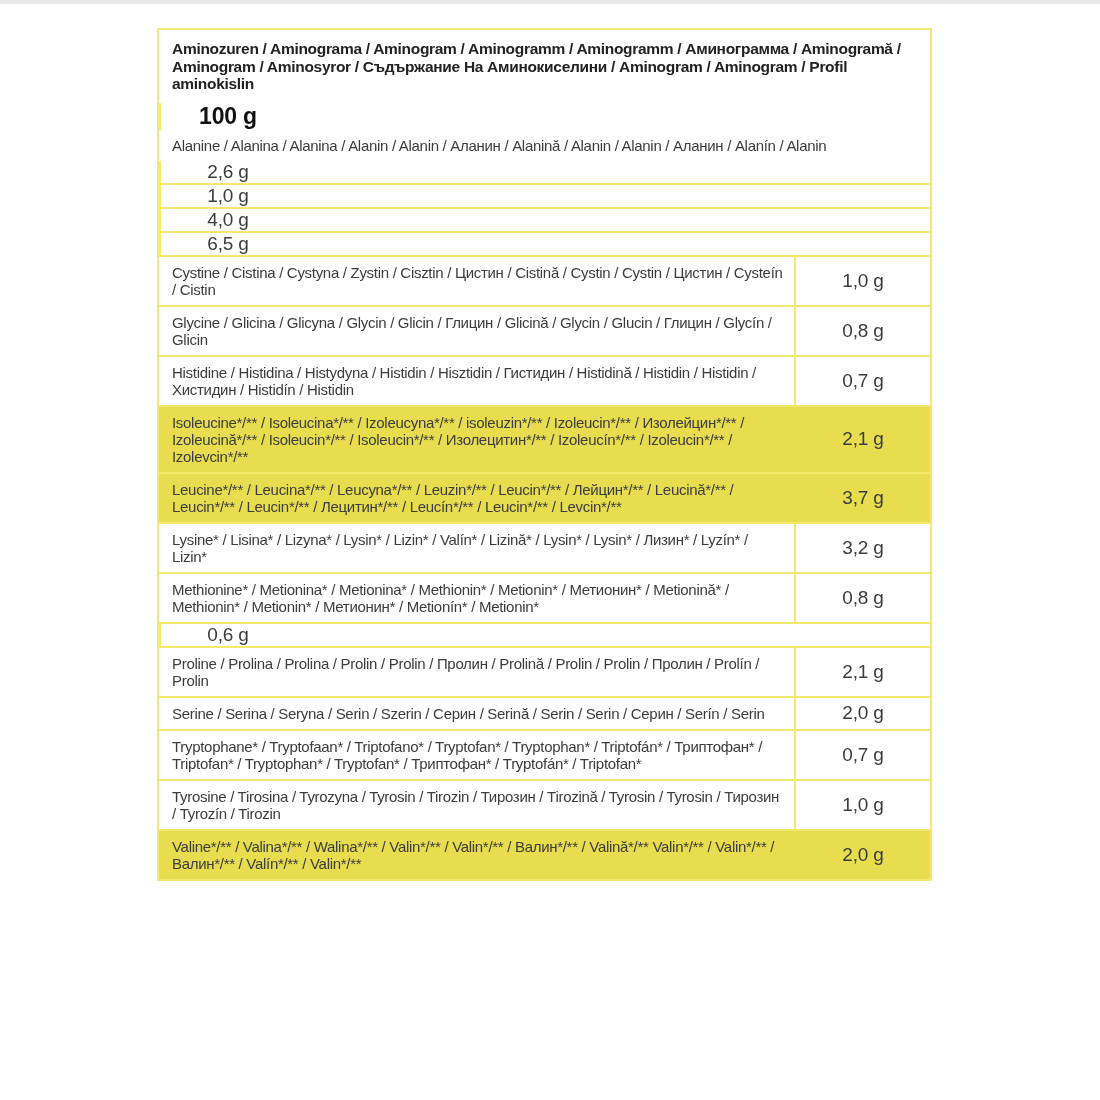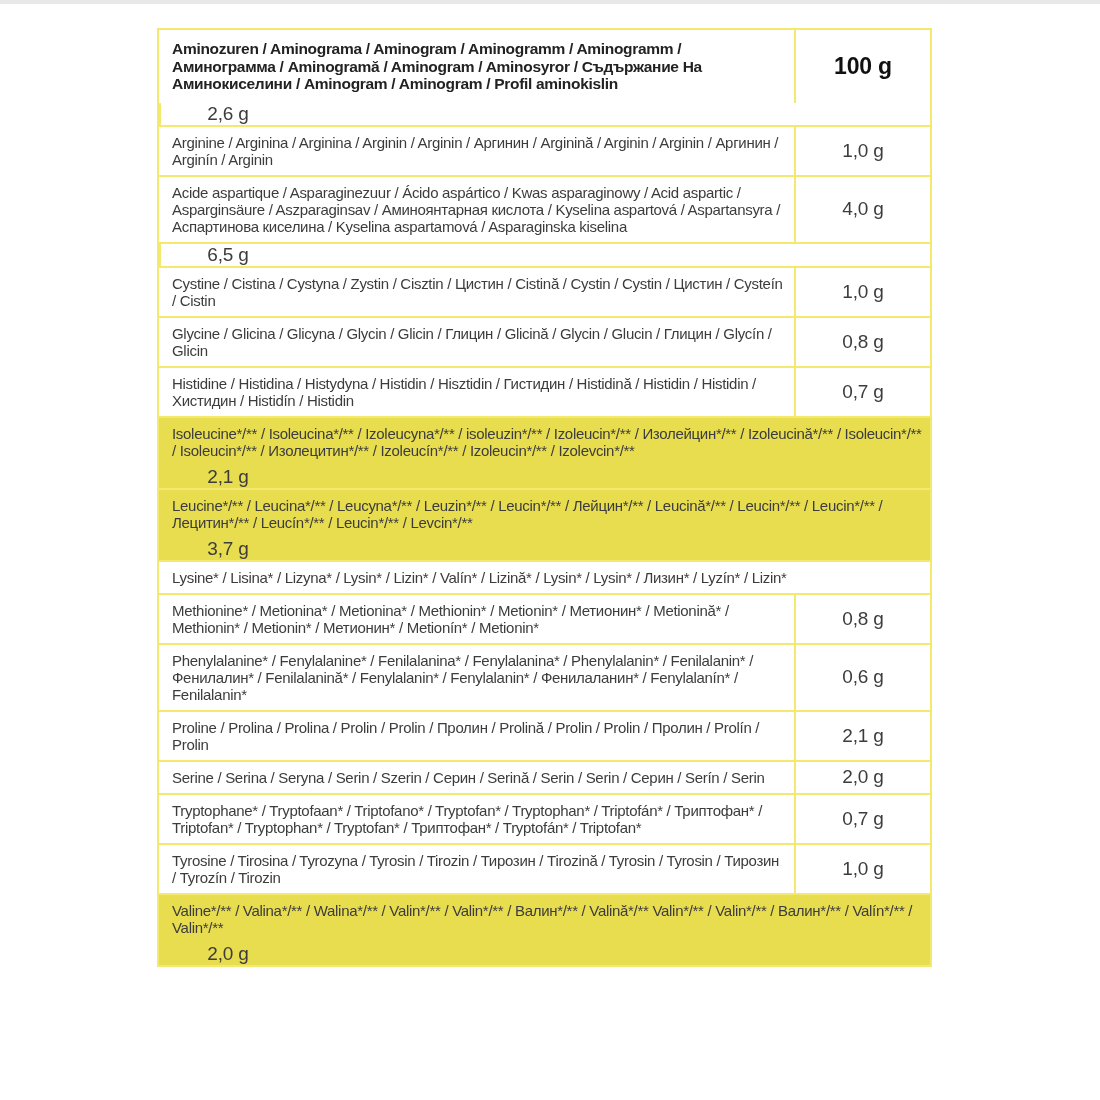--- a/index.html
+++ b/index.html
@@ -28,21 +28,21 @@
     top: 28px;
     width: 775px;
     box-sizing: border-box;
     border: 2px solid var(--border);
     background: #ffffff;
   }
   .row {
     display: flex;
     border-top: 2px solid var(--border);
   }
-  .row:first-child { border-top: none; }
+  .row:first-child { border-top: none; flex-direction: column; }
   .cell {
     box-sizing: border-box;
   }
   .cell.label {
     flex: 1;
     padding: 7px 8px 7px 13px;
     font-size: 15px;
     line-height: 17px;
     letter-spacing: -0.3px;
     color: var(--text);
@@ -50,21 +50,21 @@
   .cell.value {
     width: 136px;
     border-left: 2px solid var(--border);
     display: flex;
     align-items: center;
     justify-content: center;
     font-size: 19px;
     letter-spacing: -0.2px;
     color: var(--text);
   }
-  .row.hl { background: var(--highlight); flex-direction: column; }
+  .row.hl { background: var(--highlight); }
   .row.hl .cell.value { border-left-color: var(--highlight); }
   .row.header .cell.label {
     font-weight: bold;
     color: #222222;
     padding-top: 10px;
     padding-bottom: 10px;
     font-size: 15.5px;
     line-height: 17.5px;
   }
   .row.header .cell.value {
@@ -78,28 +78,27 @@
 
 <div class="top-strip"></div>
 
 <div class="aminogram-table">
   <div class="row header">
     <div class="cell label">Aminozuren / Aminograma / Aminogram / Aminogramm / Aminogramm / Аминограмма / Aminogramă / Aminogram / Aminosyror / Съдържание На Аминокиселини / Aminogram / Aminogram / Profil aminokislin</div>
     <div class="cell value">100 g</div>
   </div>
   <div>
       <div class="row">
+        <div class="cell label">Alanine / Alanina / Alanina / Alanin / Alanin / Аланин / Alanină / Alanin / Alanin / Аланин / Alanín / Alanin</div>
         <div class="cell value">2,6 g</div>
       </div>
       <div class="row">
-        <div class="cell label">Arginine / Arginina / Arginina / Arginin / Arginin / Аргинин / Arginină / Arginin / Arginin / Аргинин / Arginín / Arginin</div>
         <div class="cell value">1,0 g</div>
       </div>
       <div class="row">
-        <div class="cell label">Acide aspartique / Asparaginezuur / Ácido aspártico / Kwas asparaginowy / Acid aspartic / Asparginsäure / Aszparaginsav / Аминоянтарная кислота / Kyselina aspartová / Aspartansyra / Аспартинова киселина / Kyselina aspartamová / Asparaginska kiselina</div>
         <div class="cell value">4,0 g</div>
       </div>
       <div class="row">
         <div class="cell value">6,5 g</div>
       </div>
       <div class="row">
         <div class="cell label">Cystine / Cistina / Cystyna / Zystin / Cisztin / Цистин / Cistină / Cystin / Cystin / Цистин / Cysteín / Cistin</div>
         <div class="cell value">1,0 g</div>
       </div>
       <div class="row">
@@ -113,27 +112,27 @@
       <div class="row hl">
         <div class="cell label">Isoleucine*/** / Isoleucina*/** / Izoleucyna*/** / isoleuzin*/** / Izoleucin*/** / Изолейцин*/** / Izoleucină*/** / Isoleucin*/** / Isoleucin*/** / Изолецитин*/** / Izoleucín*/** / Izoleucin*/** / Izolevcin*/**</div>
         <div class="cell value">2,1 g</div>
       </div>
       <div class="row hl">
         <div class="cell label">Leucine*/** / Leucina*/** / Leucyna*/** / Leuzin*/** / Leucin*/** / Лейцин*/** / Leucină*/** / Leucin*/** / Leucin*/** / Лецитин*/** / Leucín*/** / Leucin*/** / Levcin*/**</div>
         <div class="cell value">3,7 g</div>
       </div>
       <div class="row">
         <div class="cell label">Lysine* / Lisina* / Lizyna* / Lysin* / Lizin* / Valín* / Lizină* / Lysin* / Lysin* / Лизин* / Lyzín* / Lizin*</div>
+        <div class="cell value">3,2 g</div>
       </div>
       <div class="row">
         <div class="cell label">Methionine* / Metionina* / Metionina* / Methionin* / Metionin* / Метионин* / Metionină* / Methionin* / Metionin* / Метионин* / Metionín* / Metionin*</div>
         <div class="cell value">0,8 g</div>
       </div>
       <div class="row">
-        <div class="cell label">Phenylalanine* / Fenylalanine* / Fenilalanina* / Fenylalanina* / Phenylalanin* / Fenilalanin* / Фенилалин* / Fenilalanină* / Fenylalanin* / Fenylalanin* / Фенилаланин* / Fenylalanín* / Fenilalanin*</div>
         <div class="cell value">0,6 g</div>
       </div>
       <div class="row">
         <div class="cell label">Proline / Prolina / Prolina / Prolin / Prolin / Пролин / Prolină / Prolin / Prolin / Пролин / Prolín / Prolin</div>
         <div class="cell value">2,1 g</div>
       </div>
       <div class="row">
         <div class="cell label">Serine / Serina / Seryna / Serin / Szerin / Серин / Serină / Serin / Serin / Серин / Serín / Serin</div>
         <div class="cell value">2,0 g</div>
       </div>

